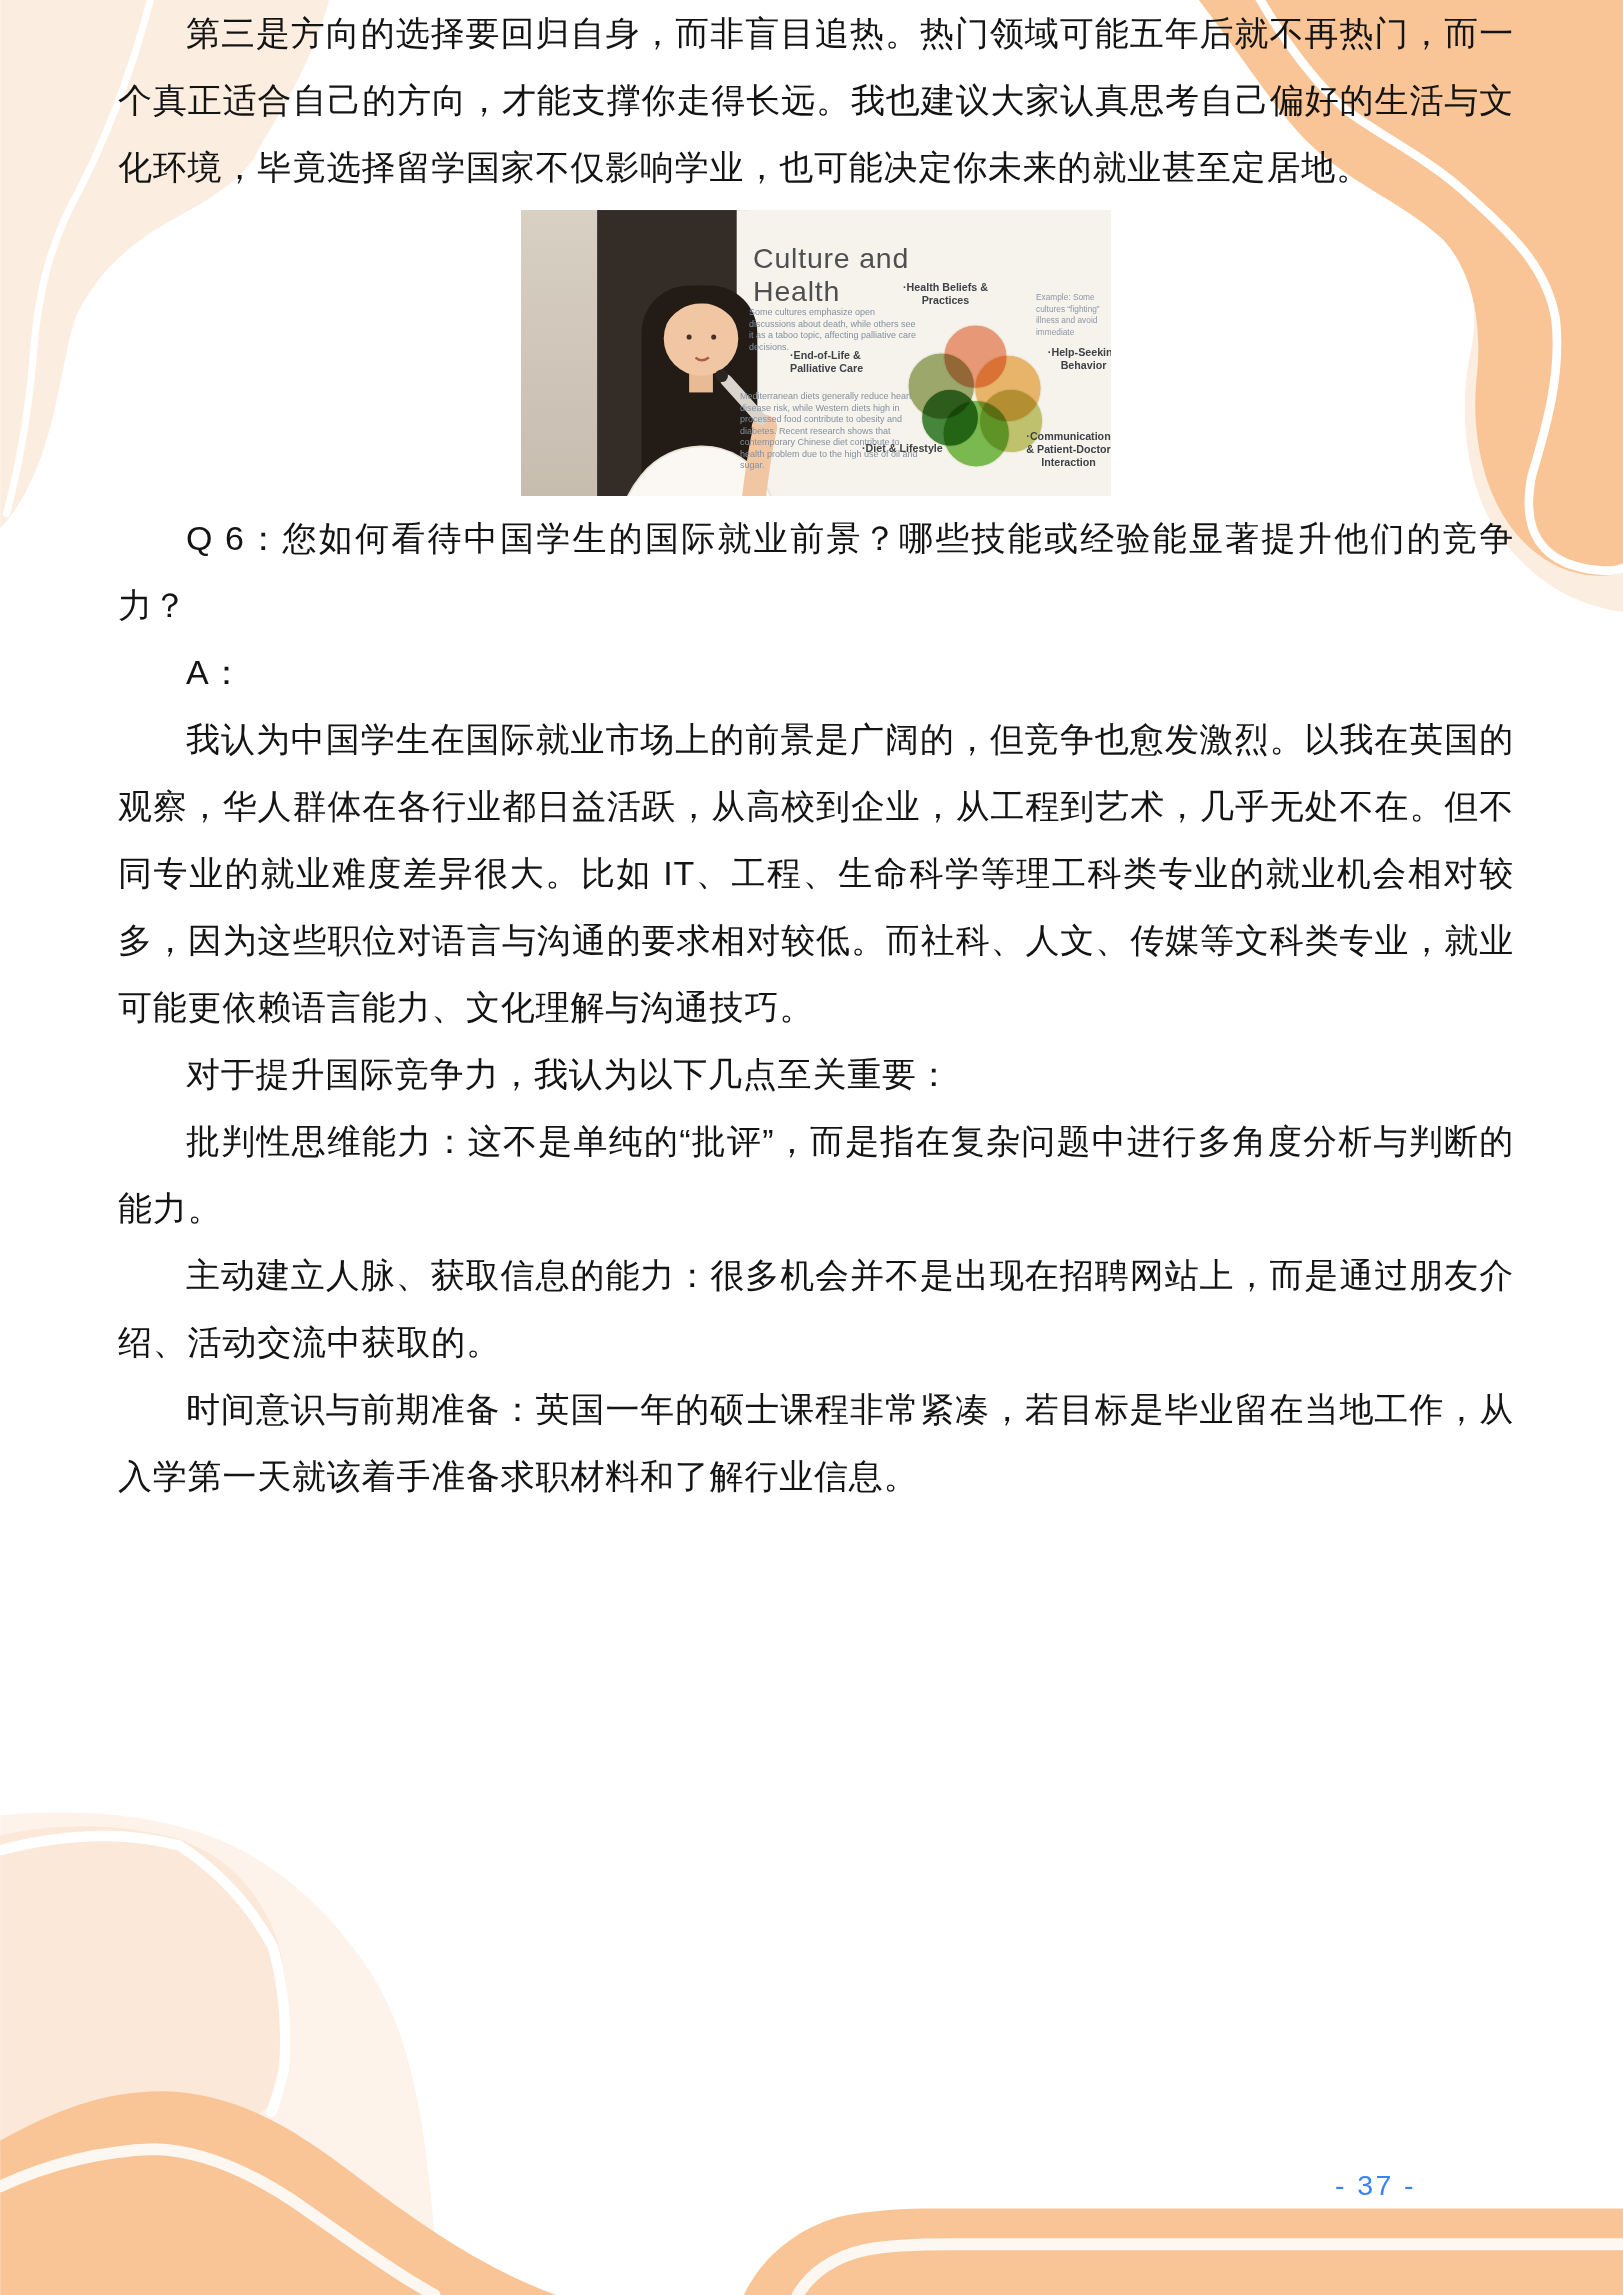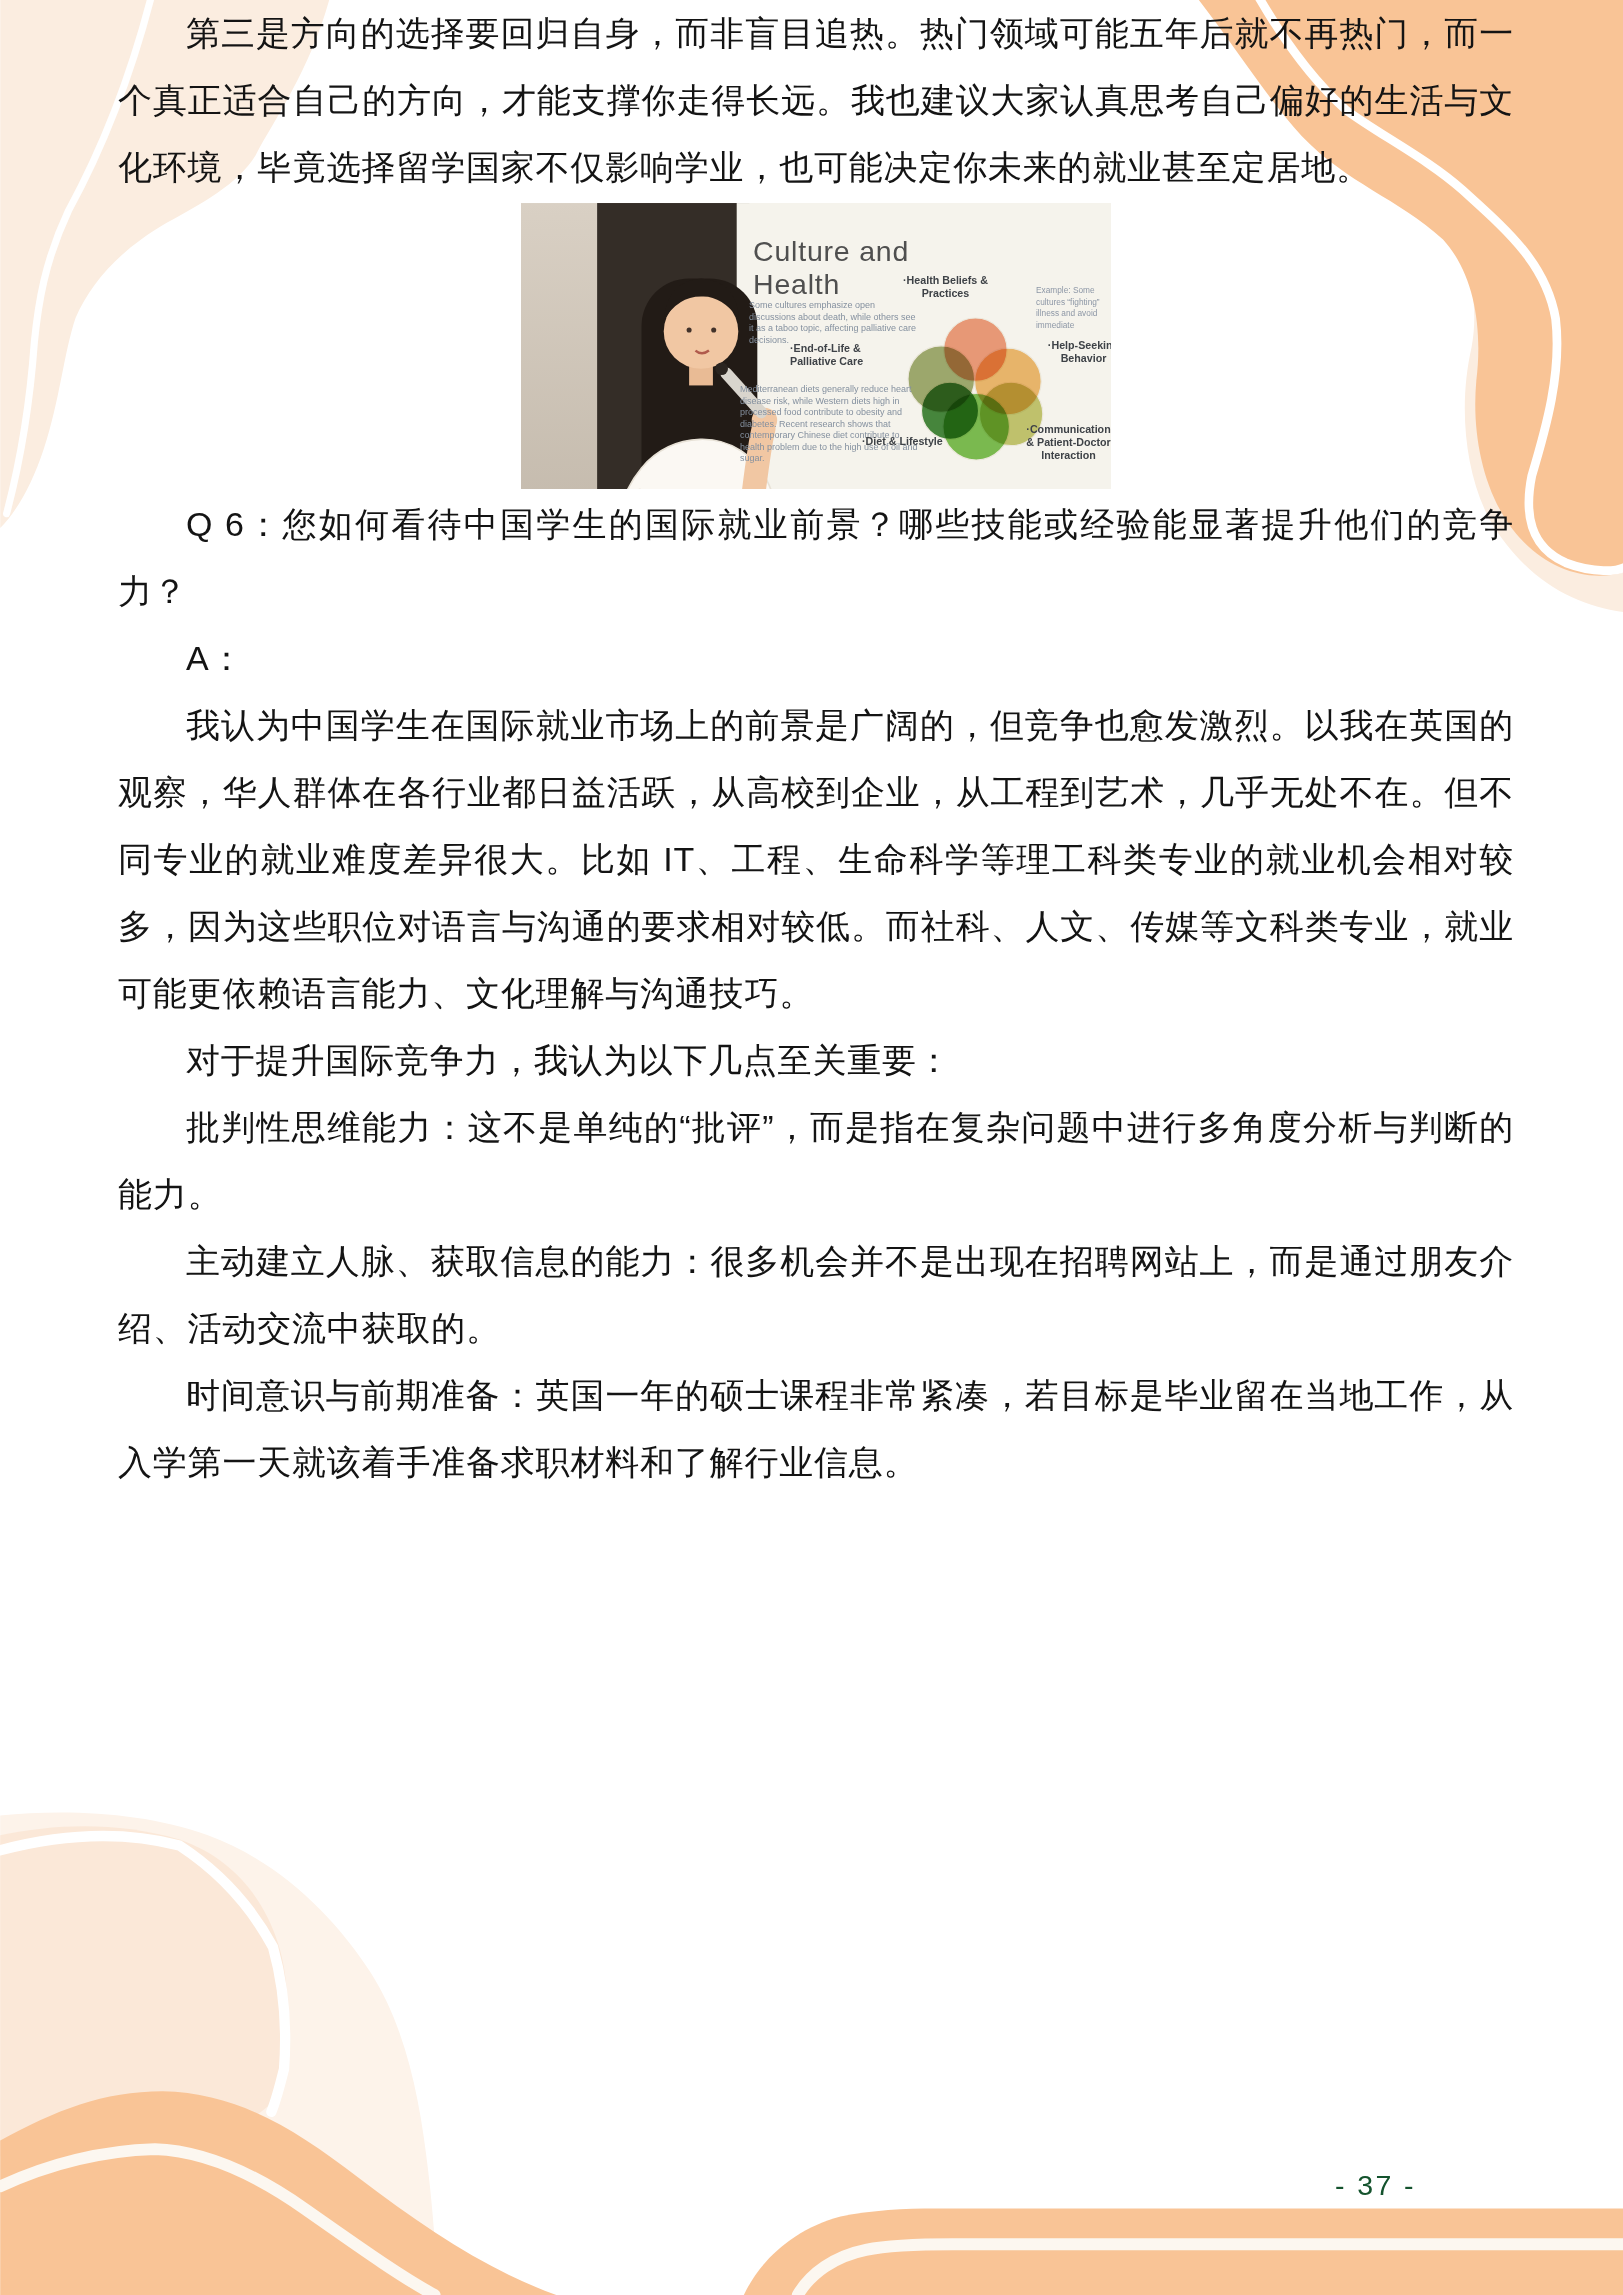--- a/index.html
+++ b/index.html
@@ -8,42 +8,42 @@
   
   #deco{position:absolute;left:0;top:0;width:1624px;height:2295px;z-index:0;}
   
   #content{position:absolute;left:4px;top:0;width:1624px;z-index:1;}
   .textcol{margin:0 114px;}
   p.body{margin:0;font-size:34px;line-height:67px;letter-spacing:0.8px;color:#141414;
          text-align:justify;text-indent:2em;font-weight:400;}
   .first-para{margin-top:186px;}
   .after-photo{margin-top:19px;}
   
-  .photo-wrap{position:relative;width:590px;height:286px;margin:2px auto;overflow:hidden;}
+  .photo-wrap{position:relative;width:590px;height:286px;margin:9px auto;overflow:hidden;}
   .photo-wrap svg{position:absolute;left:0;top:0;}
   .slide-text{position:absolute;font-family:"Liberation Sans",sans-serif;}
   .slide-title{left:232px;top:32px;width:238px;font-size:28.5px;color:#4f4f4f;letter-spacing:0.8px;font-weight:400;}
   .slide-note{color:#84909f;font-size:9px;line-height:11.5px;}
   .note-death{left:228px;top:97px;width:168px;}
   .note-diet{left:219px;top:181px;width:181px;}
   .slide-label{font-weight:bold;color:#3e4247;font-size:10.7px;line-height:13px;}
   .label-health{left:367px;top:71px;width:115px;text-align:center;}
   .label-eol{left:269px;top:139px;width:119px;text-align:left;}
   .label-help{left:515px;top:136px;width:95px;text-align:center;}
   .label-diet{left:341px;top:232px;width:111px;}
   .label-comm{left:503px;top:220px;width:89px;text-align:center;}
   .example-note{left:515px;top:82px;width:75px;height:49px;overflow:hidden;
                 color:#8d97a6;font-size:8.3px;line-height:11.7px;}
   .wps-card{position:absolute;left:228px;top:343px;width:35px;height:28.5px;background:#fdfdfb;
             text-align:center;font-weight:bold;font-size:17.4px;line-height:27px;color:#d23a2e;}
   .wps-bar{position:absolute;left:228px;top:368px;width:41px;height:4.8px;background:#3b55b0;}
   .boe{position:absolute;left:435px;top:352px;color:#8a857c;font-size:8.7px;letter-spacing:2.4px;
        transform:rotate(-2deg);}
   
-  .pagenum{position:absolute;top:2169px;right:208px;font-size:28.5px;letter-spacing:2.4px;color:#14532d;}
+  .pagenum{position:absolute;top:2169px;right:208px;font-size:28.5px;letter-spacing:2.4px;color:#3b82f6;}
 </style>
 </head>
 <body>
 
 <div id="page">
 
   <svg id="deco" viewBox="0 0 2048 2895" xmlns="http://www.w3.org/2000/svg">
 
     <path fill="#FBEDE0" d="M0,0 L415,0 C390,90 345,152 322,196 C300,232 255,256 210,281 C150,316 115,356 95,401 C80,446 75,506 55,566 C40,612 20,646 0,666 Z"></path>
     <path fill="none" stroke="#FFFFFF" stroke-width="9" stroke-linecap="round" d="M192,-10 C162,108 122,200 86,266 C56,330 48,382 43,432 C38,502 28,572 8,648"></path>

